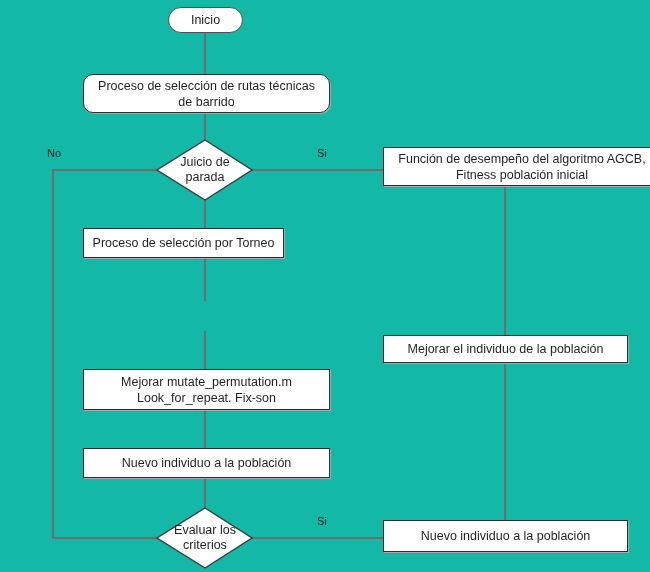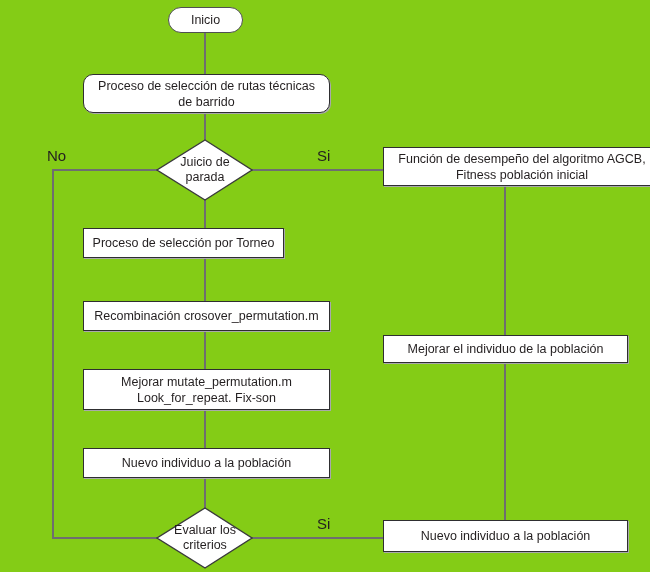--- a/index.html
+++ b/index.html
@@ -1,19 +1,19 @@
 <!DOCTYPE html>
 <html><head>
 <meta charset="utf-8">
 <style>
   html,body{margin:0;padding:0;background:#ffffff;}
   #canvas{
     position:relative;
     width:650px;height:572px;
-    background:#84cc16;
+    background:#14b8a6;
     font-family:"Liberation Sans", sans-serif;
     color:#231f20;
     overflow:hidden;
   }
   #wires{position:absolute;left:0;top:0;width:650px;height:572px;}
   .node{
     position:absolute;
     display:flex;align-items:center;justify-content:center;
     text-align:center;
     background:#ffffff;
@@ -30,21 +30,21 @@
   }
   .diamond-label{
     position:absolute;
     display:flex;align-items:center;justify-content:center;
     text-align:center;
     font-size:12.5px;line-height:1.22;
     background:transparent;border:none;box-shadow:none;
   }
   .edge-label{
     position:absolute;
-    font-size:15px;
+    font-size:11px;
     background:transparent;
     text-align:right;
   }
   .two-line span{display:block;}
 </style>
 </head>
 <body>
 
 <div id="canvas">
 
@@ -72,21 +72,20 @@
   <div class="node terminator" style="left:168px;top:7px;width:75px;height:26px;">Inicio</div>
 
   <div class="node" style="left:83px;top:74px;width:247px;height:39px;border-radius:10px;">Proceso de selección de rutas técnicas de barrido</div>
 
   <div class="diamond-label" style="left:168px;top:151px;width:74px;height:38px;">Juicio de parada</div>
 
   <div class="node" style="left:383px;top:147px;width:278px;height:39px;">Función de desempeño del algoritmo AGCB, Fitness población inicial</div>
 
   <div class="node" style="left:83px;top:228px;width:201px;height:30px;">Proceso de selección por Torneo</div>
 
-  <div class="node" style="left:83px;top:301px;width:247px;height:30px;">Recombinación crosover_permutation.m</div>
 
   <div class="node two-line" style="left:83px;top:369px;width:247px;height:41px;">
     <div>
       <span>Mejorar mutate_permutation.m</span>
       <span>Look_for_repeat. Fix-son</span>
     </div>
   </div>
 
   <div class="node" style="left:83px;top:448px;width:247px;height:30px;">Nuevo individuo a la población</div>
 

